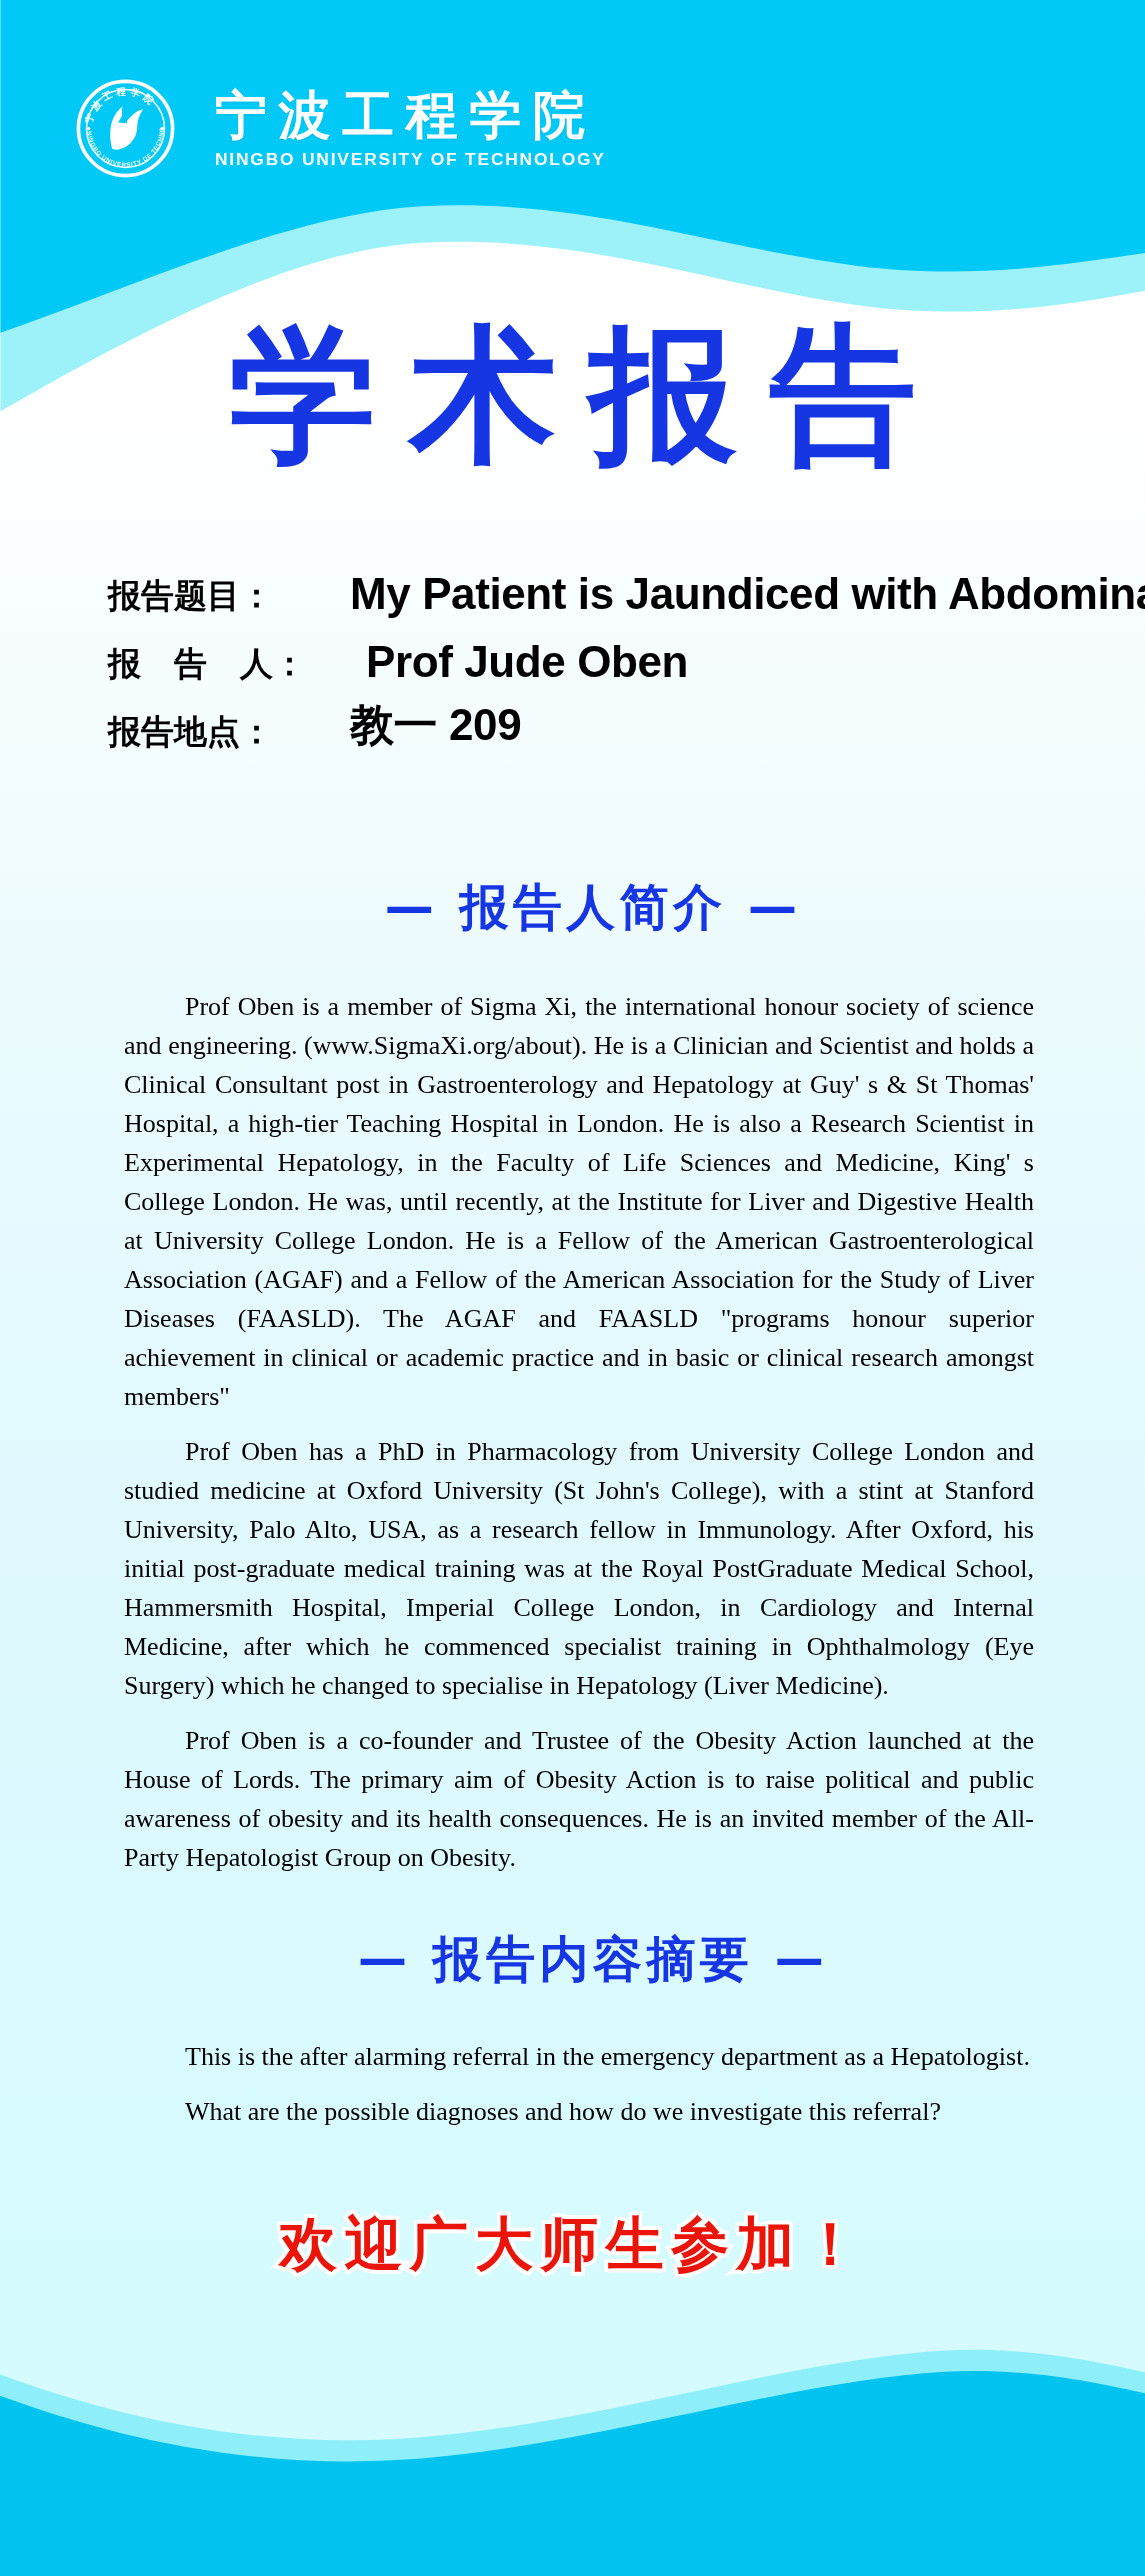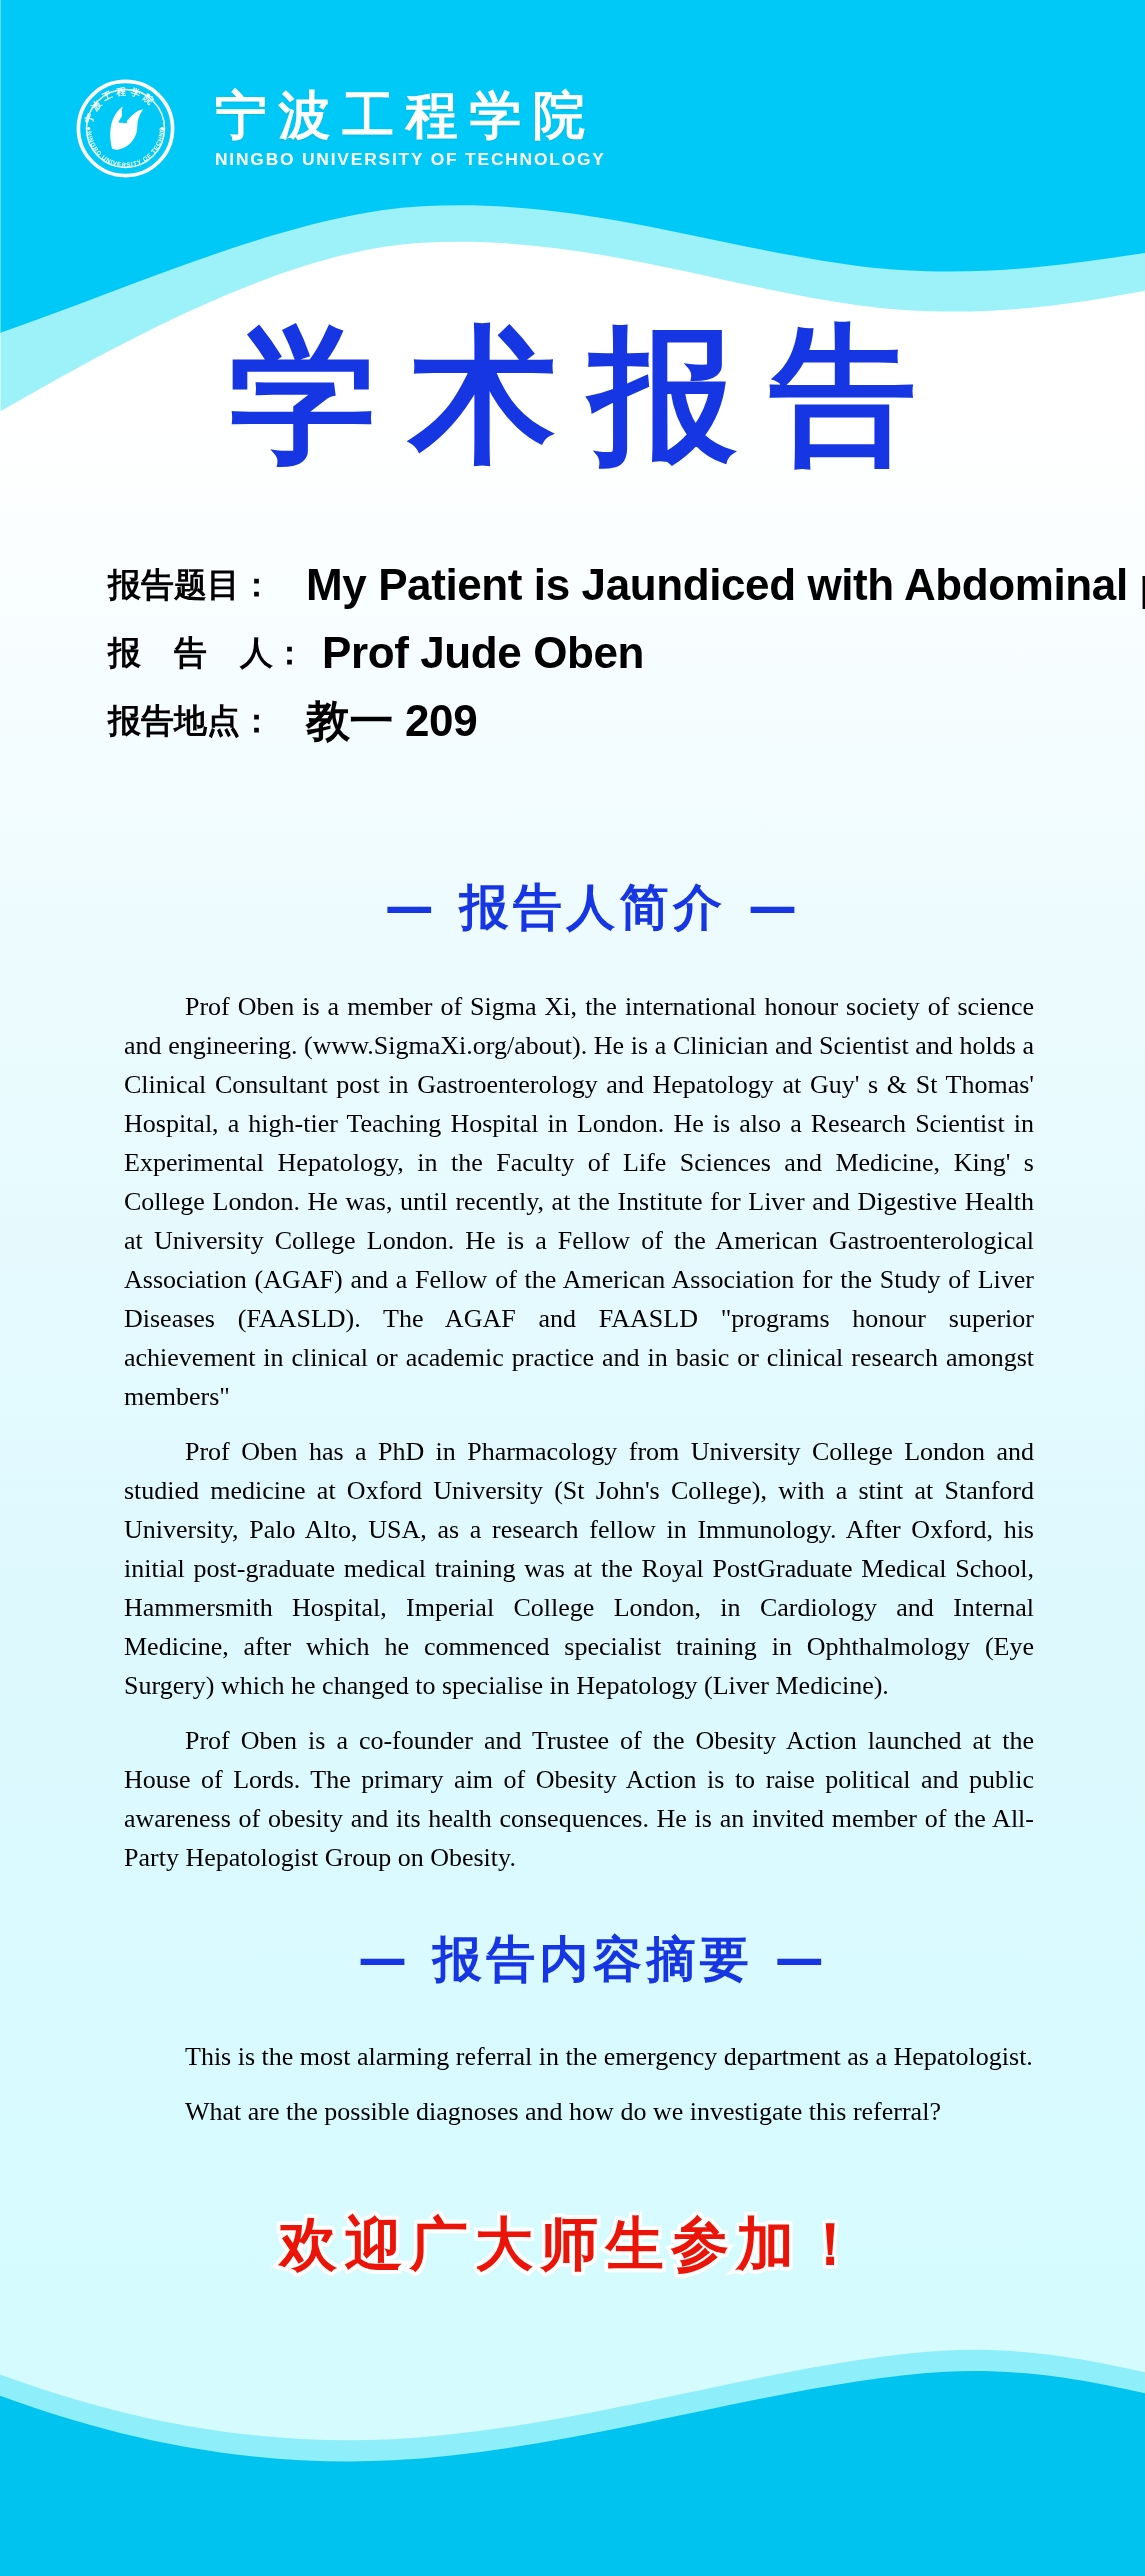--- a/index.html
+++ b/index.html
@@ -38,21 +38,21 @@
     position:absolute;top:311px;left:0;width:100%;
     text-align:center;
     color:#1636e4;
     font-size:147px;line-height:1.15;font-weight:900;
     letter-spacing:33px;text-indent:33px;
     font-family:"DejaVu Sans",sans-serif;
   }
 
   
   .info{position:absolute;top:551px;left:108px;right:87px;}
-  .info-row{display:flex;align-items:center;height:68px;}
+  .info-row{display:flex;align-items:flex-end;height:68px;gap:44px;}
   .info-label{
     flex:0 0 182px;
     font-size:33px;font-weight:900;color:#000;
     font-family:"DejaVu Sans",sans-serif;
     white-space:nowrap;
   }
   .info-value{
     font-size:44px;font-weight:bold;color:#000;
     font-family:"Liberation Sans","DejaVu Sans",sans-serif;
     letter-spacing:-0.4px;
@@ -160,20 +160,20 @@
 
   <div class="section-heading heading-bio">— 报告人简介 —</div>
   <div class="bodytext bio-block">
     <p>Prof Oben is a member of Sigma Xi, the international honour society of science and engineering. (www.SigmaXi.org/about). He is a Clinician and Scientist and holds a Clinical Consultant post in Gastroenterology and Hepatology at Guy' s &amp; St Thomas' Hospital, a high-tier Teaching Hospital in London. He is also a Research Scientist in Experimental Hepatology, in the Faculty of Life Sciences and Medicine, King' s College London. He was, until recently, at the Institute for Liver and Digestive Health at University College London. He is a Fellow of the American Gastroenterological Association (AGAF) and a Fellow of the American Association for the Study of Liver Diseases (FAASLD). The AGAF and FAASLD "programs honour superior achievement in clinical or academic practice and in basic or clinical research amongst members"</p>
     <p>Prof Oben has a PhD in Pharmacology from University College London and studied medicine at Oxford University (St John's College), with a stint at Stanford University, Palo Alto, USA, as a research fellow in Immunology. After Oxford, his initial post-graduate medical training was at the Royal PostGraduate Medical School, Hammersmith Hospital, Imperial College London, in Cardiology and Internal Medicine, after which he commenced specialist training in Ophthalmology (Eye Surgery) which he changed to specialise in Hepatology (Liver Medicine).</p>
     <p>Prof Oben is a co-founder and Trustee of the Obesity Action launched at the House of Lords. The primary aim of Obesity Action is to raise political and public awareness of obesity and its health consequences. He is an invited member of the All-Party Hepatologist Group on Obesity.</p>
   </div>
 
   <div class="section-heading heading-abstract">— 报告内容摘要 —</div>
   <div class="bodytext abstract-block">
-    <p>This is the most alarming referral in the emergency department as a Hepatologist.</p>
+    <p>This is the after alarming referral in the emergency department as a Hepatologist.</p>
     <p>What are the possible diagnoses and how do we investigate this referral?</p>
   </div>
 
   <div class="welcome">欢迎广大师生参加！</div>
 
 </div>
 
 
 </body></html>

